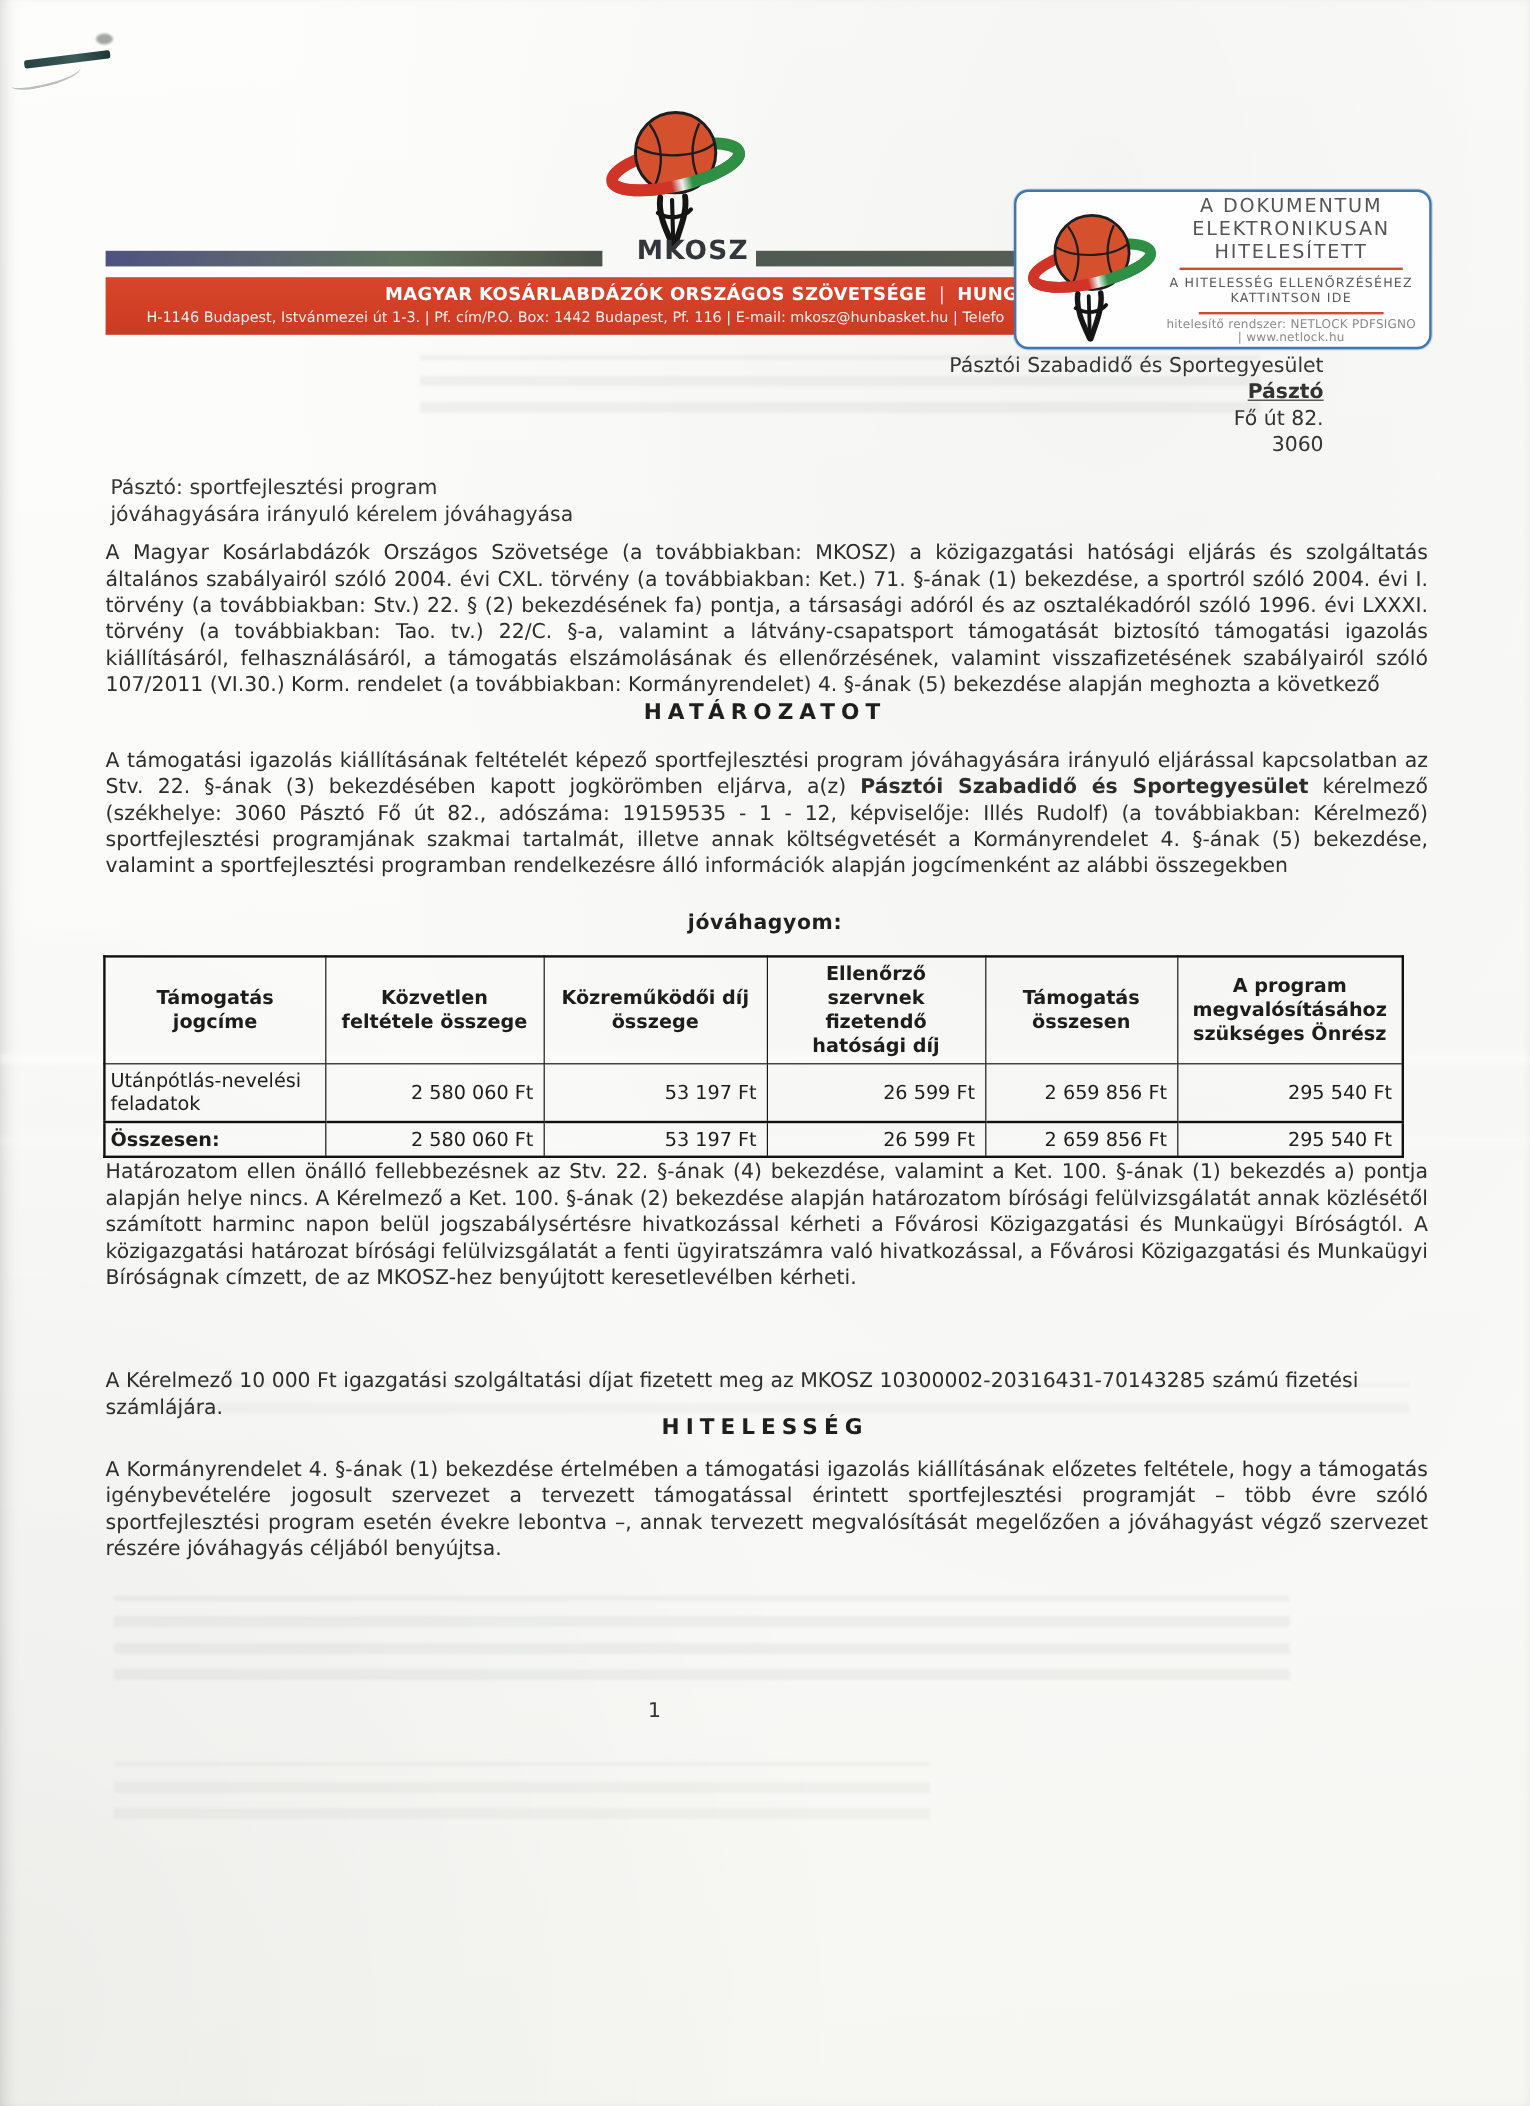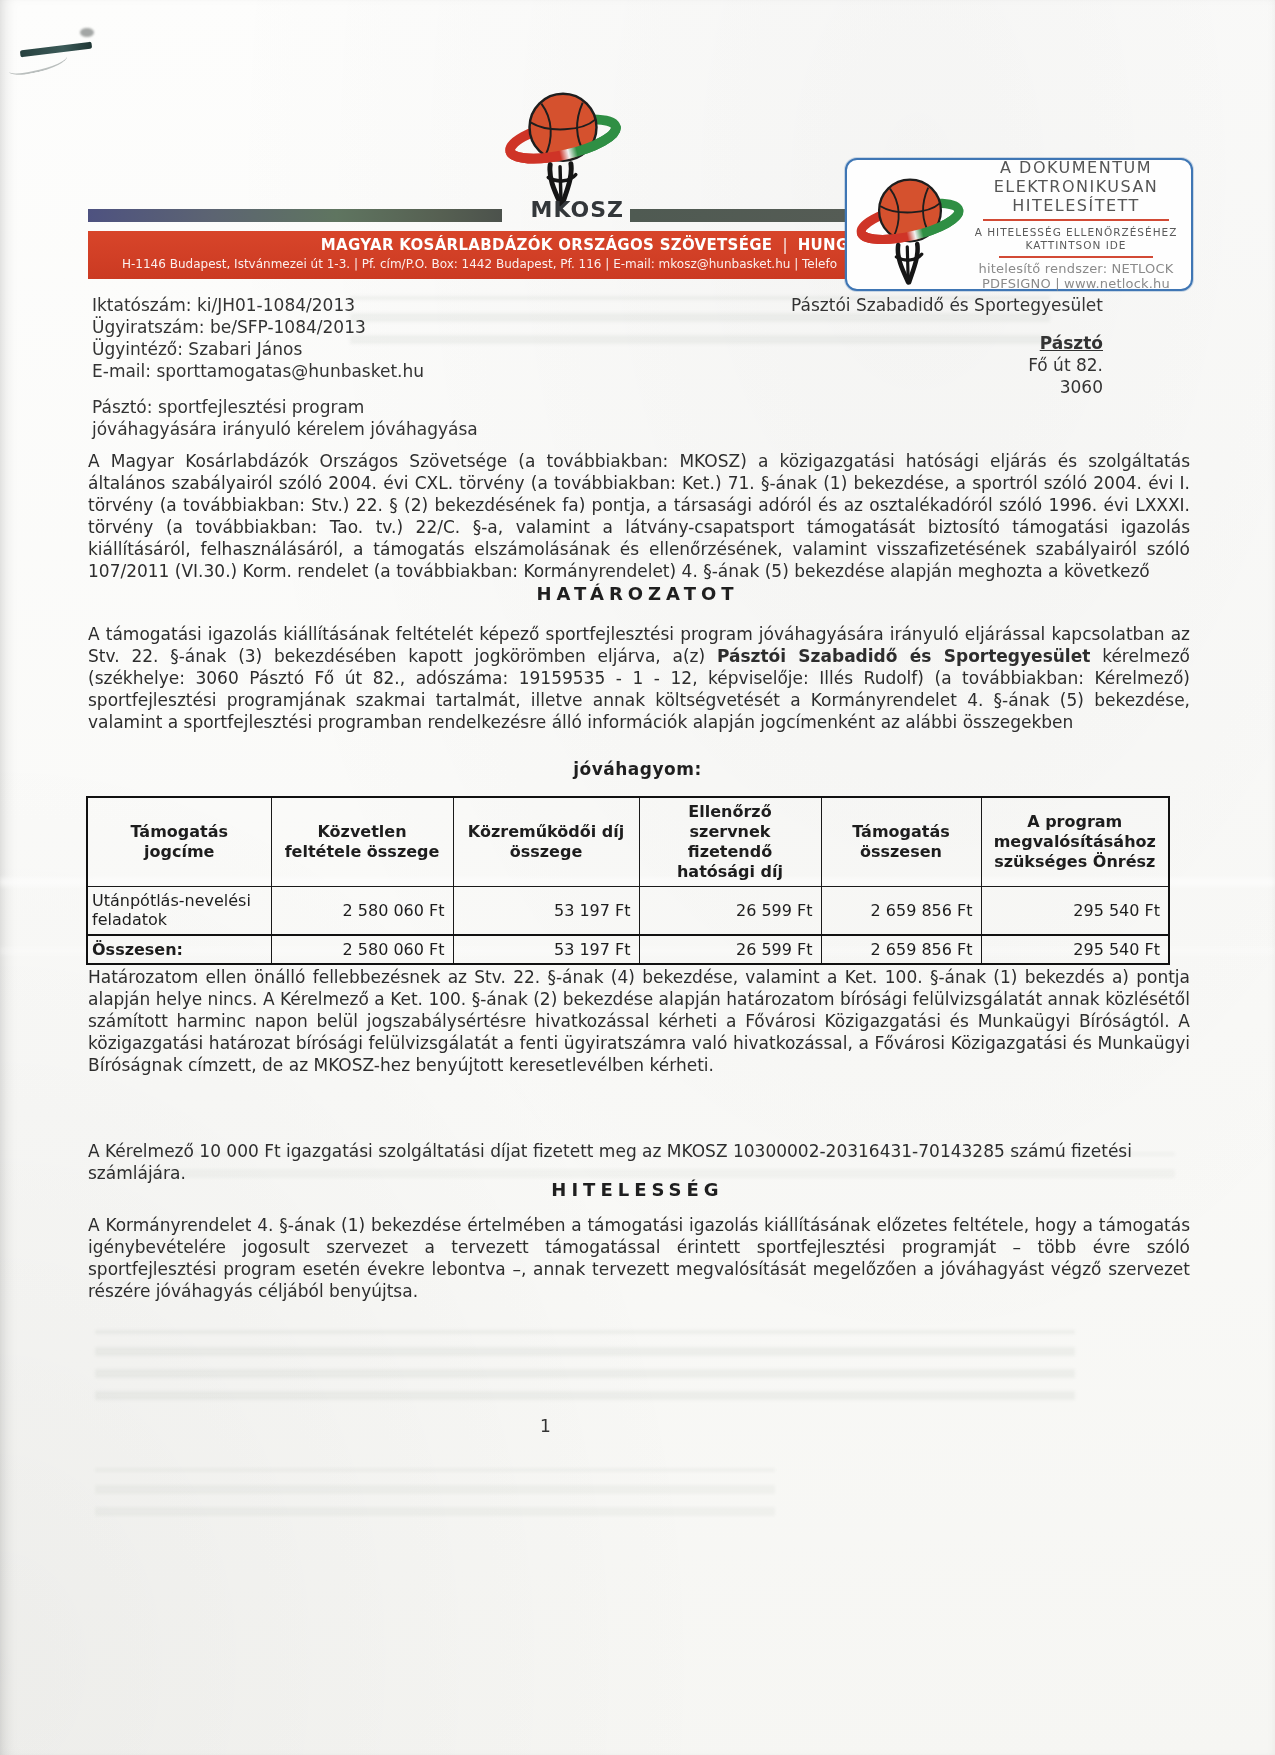--- a/index.html
+++ b/index.html
@@ -32,25 +32,25 @@
   .red-banner .line1 .sep{font-weight:normal;padding:0 10px;opacity:.9;}
   .red-banner .line2{margin-top:3px;padding-left:34px;font-size:12px;opacity:.92;white-space:nowrap;}
   
   .stamp{left:845px;top:158px;width:348px;height:133px;background:#fefefe;border:2px solid #3f76b4;border-radius:12px;display:flex;align-items:center;padding:4px 8px 4px 4px;box-shadow:0 0 0 1px rgba(63,118,180,0.25);}
   .stamp-logo{width:118px;height:120px;flex:0 0 auto;}
   .stamp-text{flex:1;text-align:center;color:#4a4a4a;}
   .stamp-title{font-size:16px;letter-spacing:1.5px;line-height:19px;color:#555;}
   .stamp-rule{height:2px;background:#d24a35;margin:4px 14px 5px;}
   .stamp-sub{font-size:10.5px;letter-spacing:1px;line-height:13px;color:#5a5a5a;}
   .stamp-rule2{height:1.5px;background:#d24a35;margin:4px 30px 3px;}
-  .stamp-footer{font-size:13px;color:#8a8a8a;letter-spacing:.2px;}
+  .stamp-footer{font-size:10px;color:#8a8a8a;letter-spacing:.2px;}
   
   .meta{left:92px;top:294px;font-size:17px;line-height:22px;color:#333;}
   .recipient{right:172px;top:294px;text-align:right;font-size:17px;line-height:22px;color:#333;}
-  .recipient .city{font-weight:bold;text-decoration:underline;margin-top:16px;}
+  .recipient .city{font-weight:bold;text-decoration:underline;}
   .subject{left:92px;top:396px;font-size:17px;line-height:22px;color:#333;}
   
   .para{left:88px;width:1102px;font-size:17px;line-height:22px;text-align:justify;color:#2d2d2d;}
   .p1{top:450px;}
   .p2{top:623px;}
   .p3{top:966px;}
   .p4{top:1140px;text-align:left;}
   .p5{top:1214px;}
   .heading{left:0;width:100%;text-align:center;font-weight:bold;font-size:18px;letter-spacing:5px;color:#1f1f1f;}
   .h-decision{top:583px;}
@@ -149,26 +149,20 @@
       <div class="stamp-title">ELEKTRONIKUSAN</div>
       <div class="stamp-title">HITELESÍTETT</div>
       <div class="stamp-rule"></div>
       <div class="stamp-sub">A HITELESSÉG ELLENŐRZÉSÉHEZ</div>
       <div class="stamp-sub">KATTINTSON IDE</div>
       <div class="stamp-rule2"></div>
       <div class="stamp-footer">hitelesítő rendszer: NETLOCK PDFSIGNO | www.netlock.hu</div>
     </div>
   </div>
 
-  <div class="abs meta">
-    <div>Iktatószám: ki/JH01-1084/2013</div>
-    <div>Ügyiratszám: be/SFP-1084/2013</div>
-    <div>Ügyintéző: Szabari János</div>
-    <div>E-mail: sporttamogatas@hunbasket.hu</div>
-  </div>
 
   <div class="abs recipient">
     <div>Pásztói Szabadidő és Sportegyesület</div>
     <div class="city">Pásztó</div>
     <div>Fő út 82.</div>
     <div>3060</div>
   </div>
 
   <div class="abs subject">
     <div>Pásztó: sportfejlesztési program</div>

